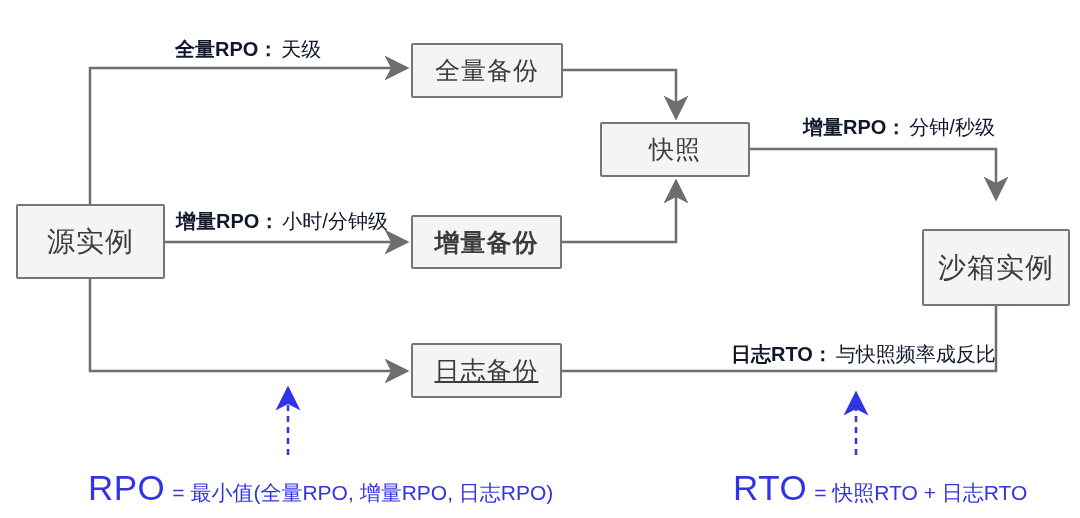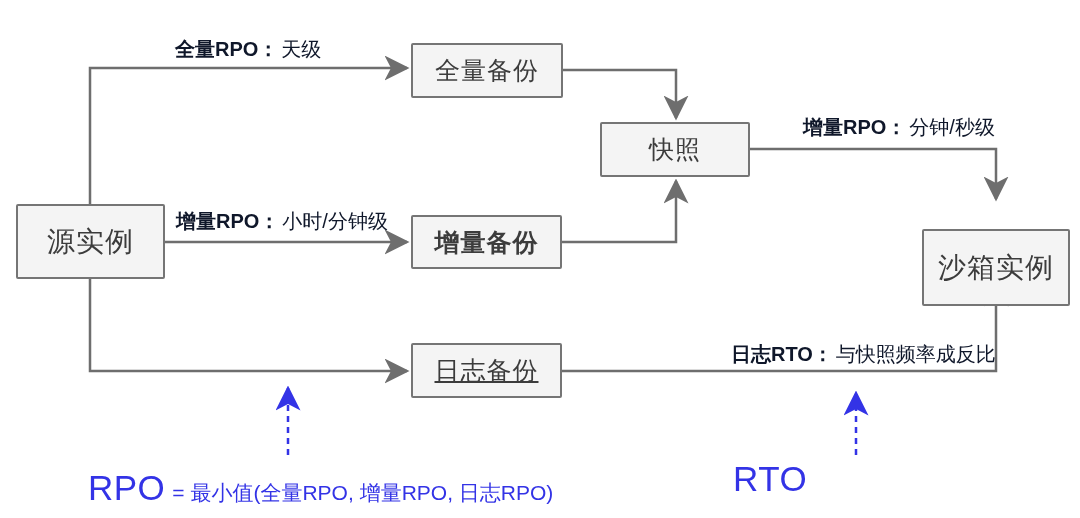--- a/index.html
+++ b/index.html
@@ -137,15 +137,16 @@
     <span class="term">日志RTO：</span><span class="val">与快照频率成反比</span>
   </div>
 
   <div class="formula" style="left:88px; top:459px;">
     <span class="f-term">RPO</span>
     <span class="f-expr">= 最小值(全量RPO, 增量RPO, 日志RPO)</span>
   </div>
 
   <div class="formula" style="left:733px; top:459px;text-align:right;">
     <span class="f-term">RTO</span>
+    <span class="f-expr">= 快照RTO + 日志RTO</span>
   </div>
 
 </div>
 
 </body></html>

